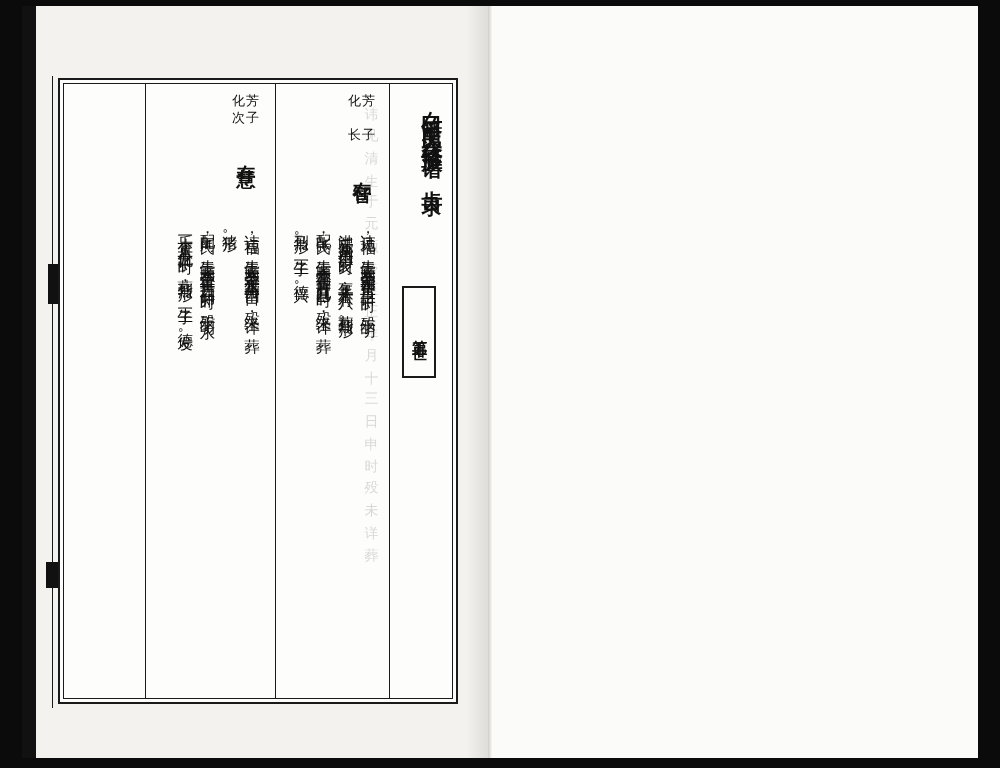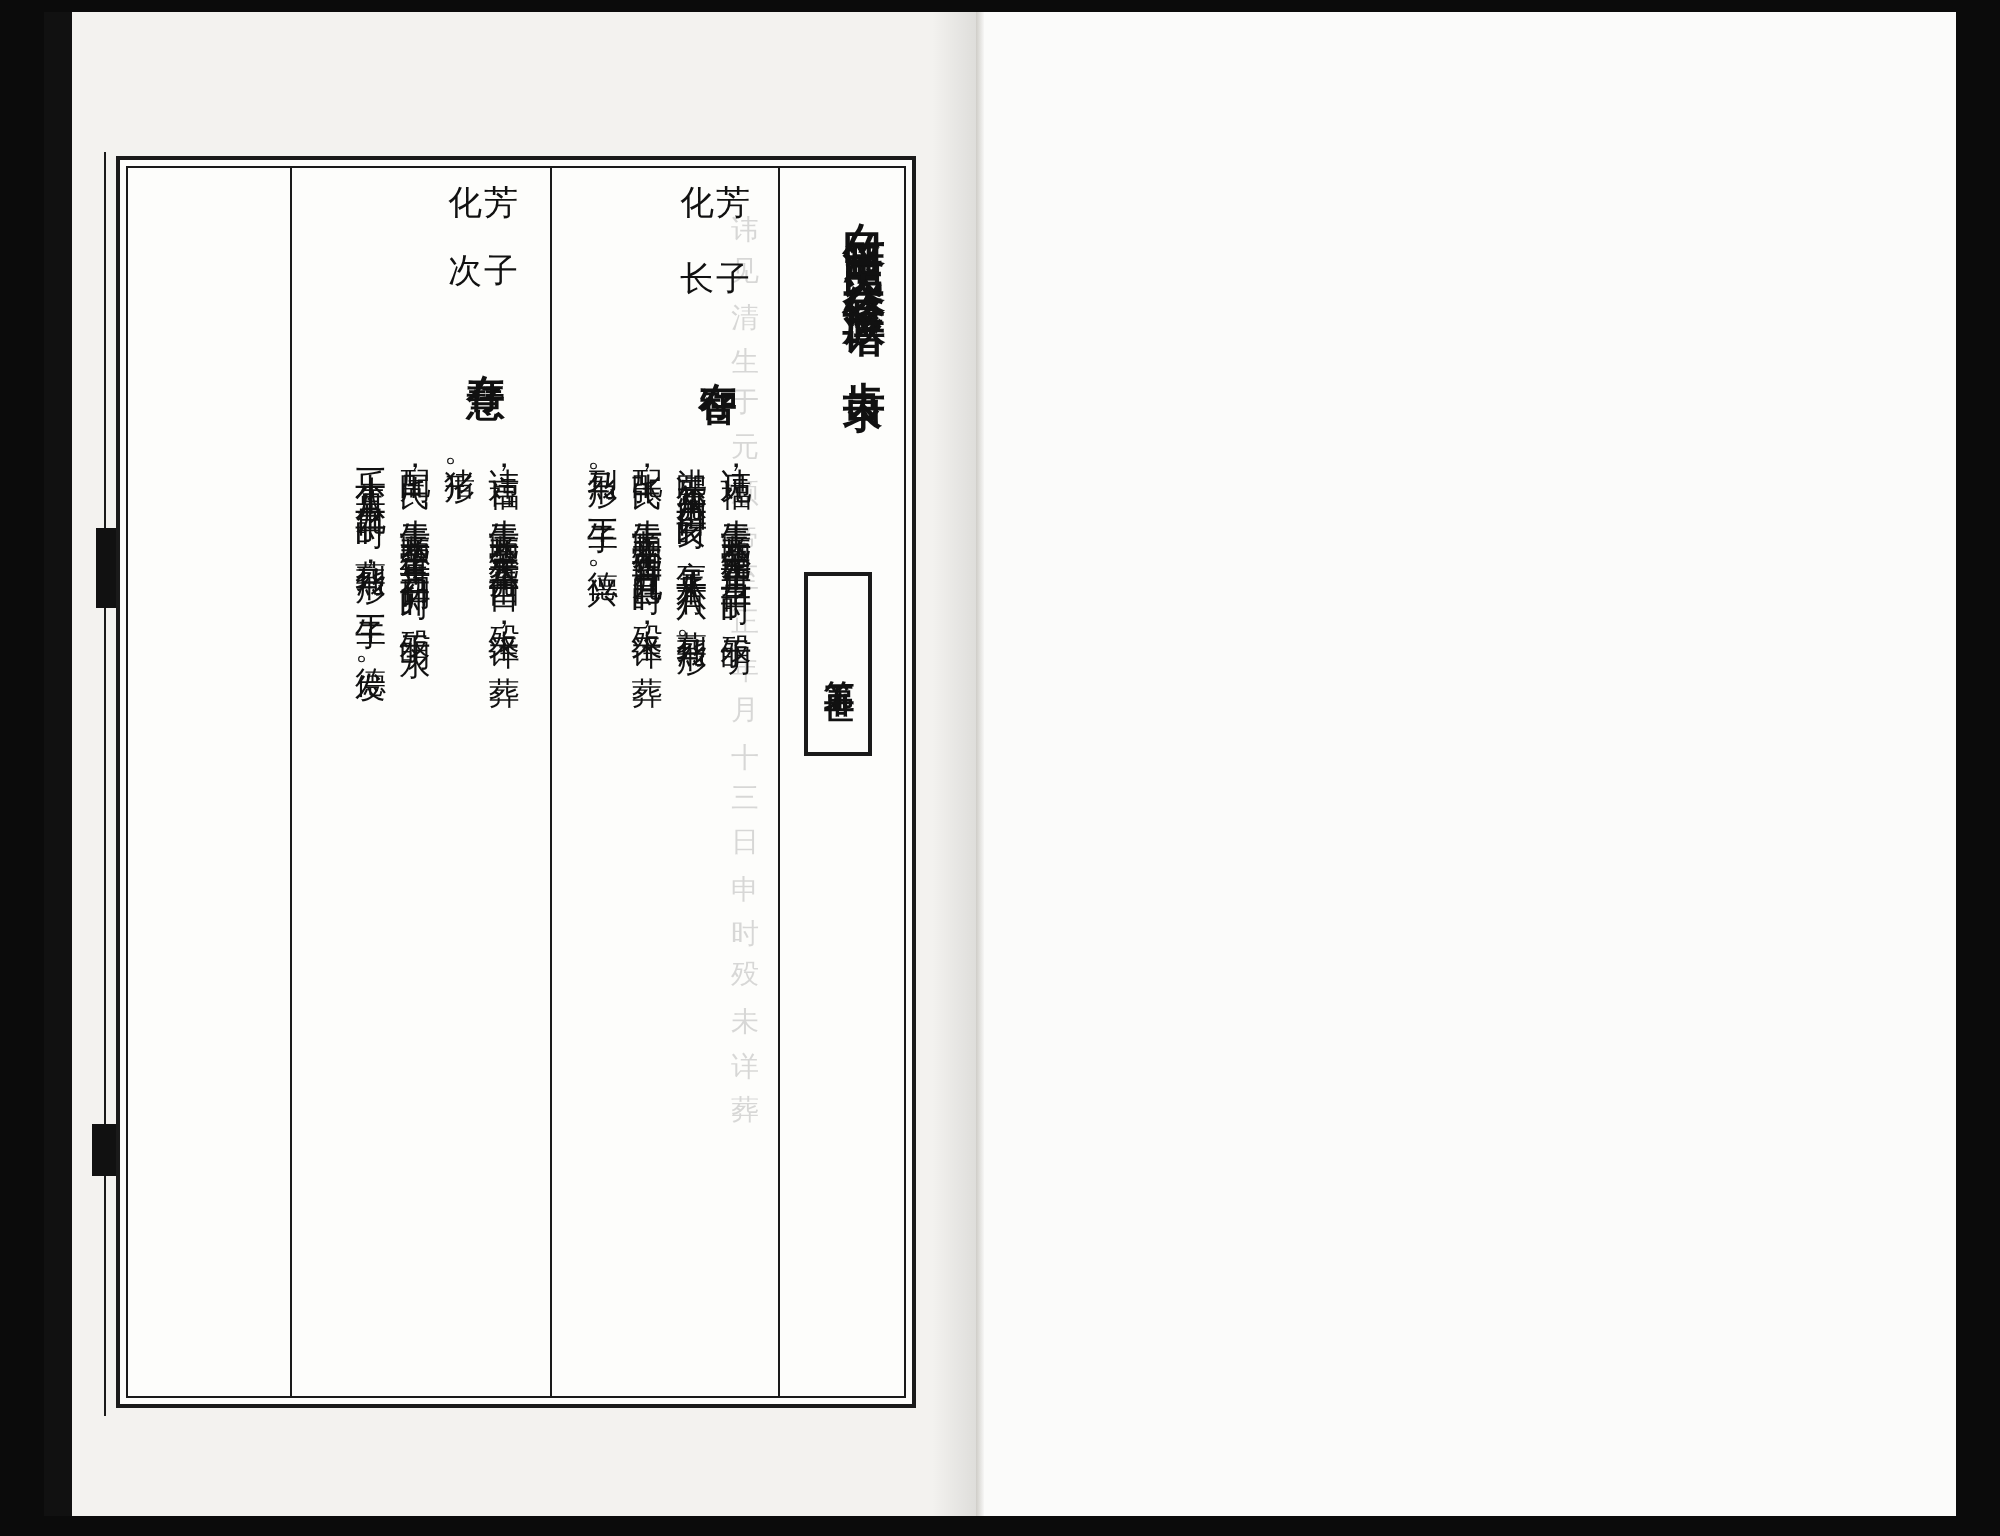--- a/index.html
+++ b/index.html
@@ -145,21 +145,21 @@
     position: absolute;
     top: 4px;
     right: 0;
     width: 100%;
     display: flex;
     flex-direction: row-reverse;
     justify-content: flex-start;
     gap: 2px;
   }
   .rank {
-    font-size: 17px;
+    font-size: 13px;
     line-height: 1.05;
     letter-spacing: 1px;
   }
   .given {
     font-size: 19px;
     font-weight: bold;
     letter-spacing: 3px;
     margin-top: 26px;
   }
   .body-text {
@@ -308,21 +308,21 @@
             <div class="vtext">配张氏，生于顺帝元二年四月廿九日巳时，殁未详，葬</div>
             <div class="vtext">洪熙元年八月十四日亥时，享年八十八有八，葬烈马形。</div>
             <div class="vtext">讳见福，生于元顺帝至元四年正月十二日子时，殁于明</div>
           </div>
         </div>
 
         <div class="entry" style="right: 196px; width: 100px;">
           <div class="name-head">
             <div style="display:flex; flex-direction:column; align-items:center;">
               <div class="vtext rank" style="writing-mode:horizontal-tb; text-orientation:mixed;">化芳</div>
-              <div class="vtext rank" style="writing-mode:horizontal-tb; text-orientation:mixed; margin-top:16px;text-align:right;">次子</div>
+              <div class="vtext rank" style="writing-mode:horizontal-tb; text-orientation:mixed; margin-top:3px;text-align:right;">次子</div>
               <div class="vtext given">存慧</div>
             </div>
           </div>
           <div class="body-text">
             <div class="vtext">乐十一年八月十九日子时，葬烈马形，生子一：德发。</div>
             <div class="vtext">配周氏，生于元顺帝至正年三月初二日卯时，殁于明永</div>
             <div class="vtext">猪形。</div>
             <div class="vtext">讳言福，生于元顺帝至元六年二月十四日，殁未详，葬</div>
           </div>
         </div>

